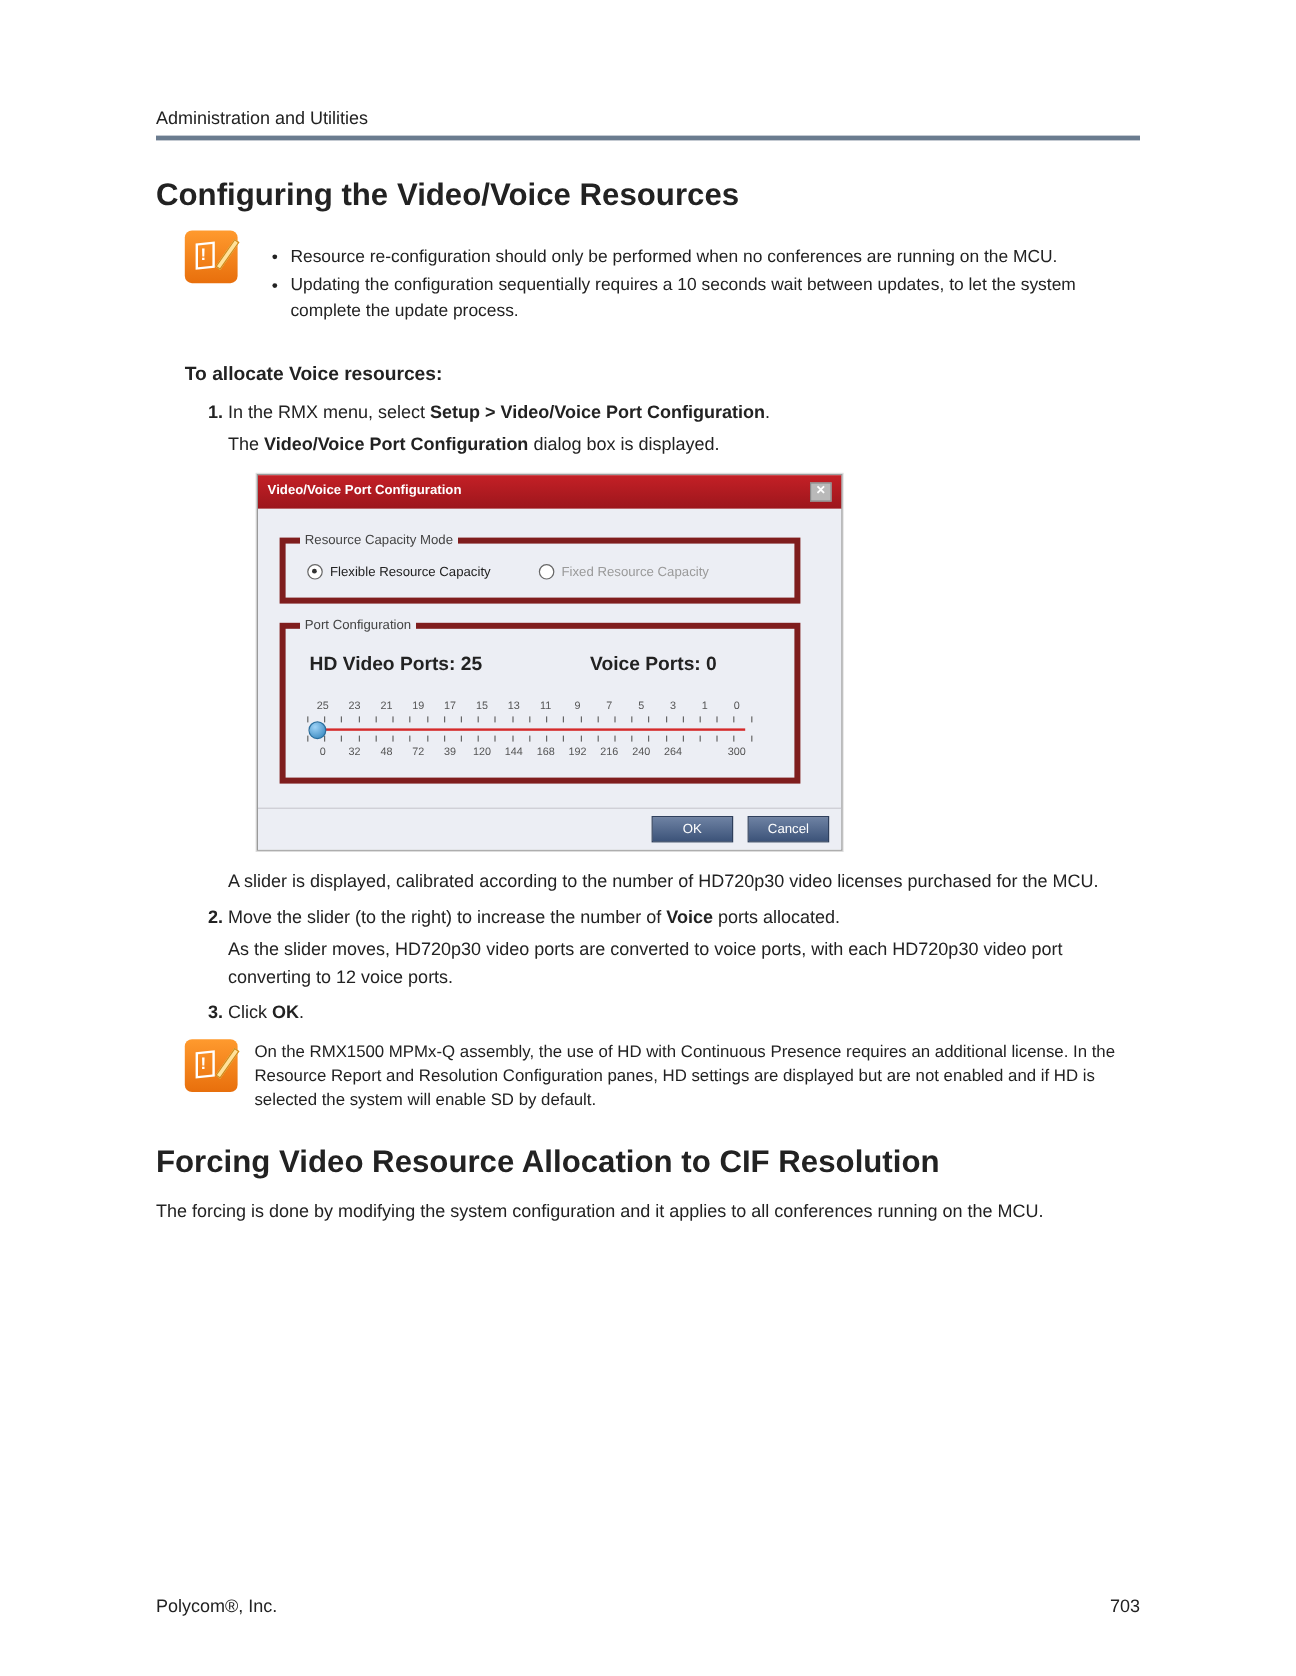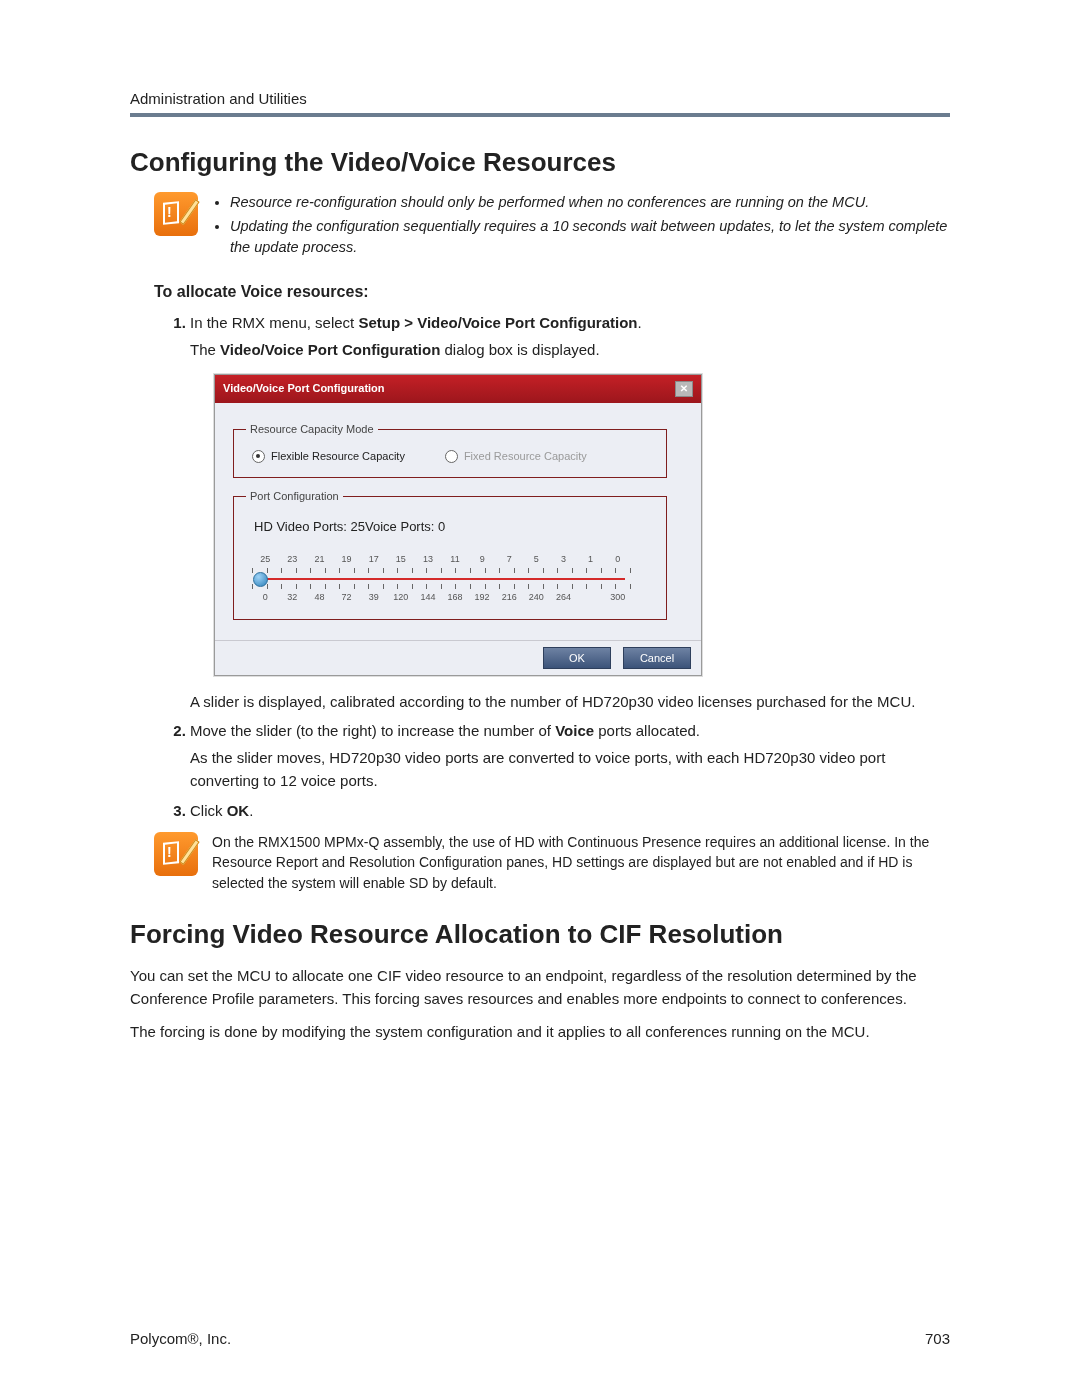--- a/index.html
+++ b/index.html
@@ -73,23 +73,22 @@
     width: 3px; height: 26px;
     background: #ffe29a;
     transform: rotate(35deg);
     border: 0.5px solid #d08a1b;
   }
   .note-list {
     font-size: 14.5px;
     line-height: 1.45;
   }
   .note-list ul {
-    margin: 0;
+    margin: 12px;
     padding-left: 18px;
-    font-style: italic;
   }
   .note-list li {
     margin-bottom: 3px;
   }
   ol.steps {
     margin: 0 0 0 36px;
     padding-left: 24px;
     font-size: 15px;
     line-height: 1.55;
   }
@@ -130,21 +129,21 @@
     text-align: center;
     line-height: 14px;
     border: 1px solid #8a8a8a;
   }
   .dlg-body {
     background: #eceef4;
     padding: 18px 18px 10px 18px;
     font-size: 11px;
   }
   fieldset {
-    border: 1px solid #7f1d1d;
+    border: 5px solid #7f1d1d;
     margin: 0 16px 10px 0;
     padding: 8px 29px 10px 12px;
   }
   legend {
     font-size: 11px;
     color: #444;
     padding: 0 4px;
   }
   .radio-row {
     display: flex;
@@ -165,22 +164,24 @@
     content: "";
     position: absolute;
     left: 2.5px; top: 2.5px;
     width: 4px; height: 4px;
     background: #333;
     border-radius: 50%;
   }
   .disabled { color: #9a9a9a; }
   .ports-row {
     display: flex;
+    gap: 90px;
     padding: 4px 8px 10px 8px;
-    font-size: 13px;
+    font-size: 16px;
+    font-weight: bold;
   }
   .slider-area {
     margin: 6px 6px 4px 6px;
   }
   .scale {
     display: flex;
     justify-content: space-between;
     font-size: 9px;
     color: #555;
   }
@@ -419,20 +420,19 @@
   </ol>
 
   <div class="note-block" style="margin-top:10px">
     <div class="note-icon">
         <span class="pencil"></span>
       </div>
     <div class="note-list" style="font-size:14px">On the RMX1500 MPMx-Q assembly, the use of HD with Continuous Presence requires an additional license. In the Resource Report and Resolution Configuration panes, HD settings are displayed but are not enabled and if HD is selected the system will enable SD by default.</div>
   </div>
 
   <h2 style="margin-top:26px">Forcing Video Resource Allocation to CIF Resolution</h2>
-  <p class="body-para">You can set the MCU to allocate one CIF video resource to an endpoint, regardless of the resolution determined by the Conference Profile parameters. This forcing saves resources and enables more endpoints to connect to conferences.</p>
   <p class="body-para">The forcing is done by modifying the system configuration and it applies to all conferences running on the MCU.</p>
 
   <div class="footer">
     <span>Polycom®, Inc.</span>
     <span>703</span>
   </div>
 </div>
 
 </body></html>

